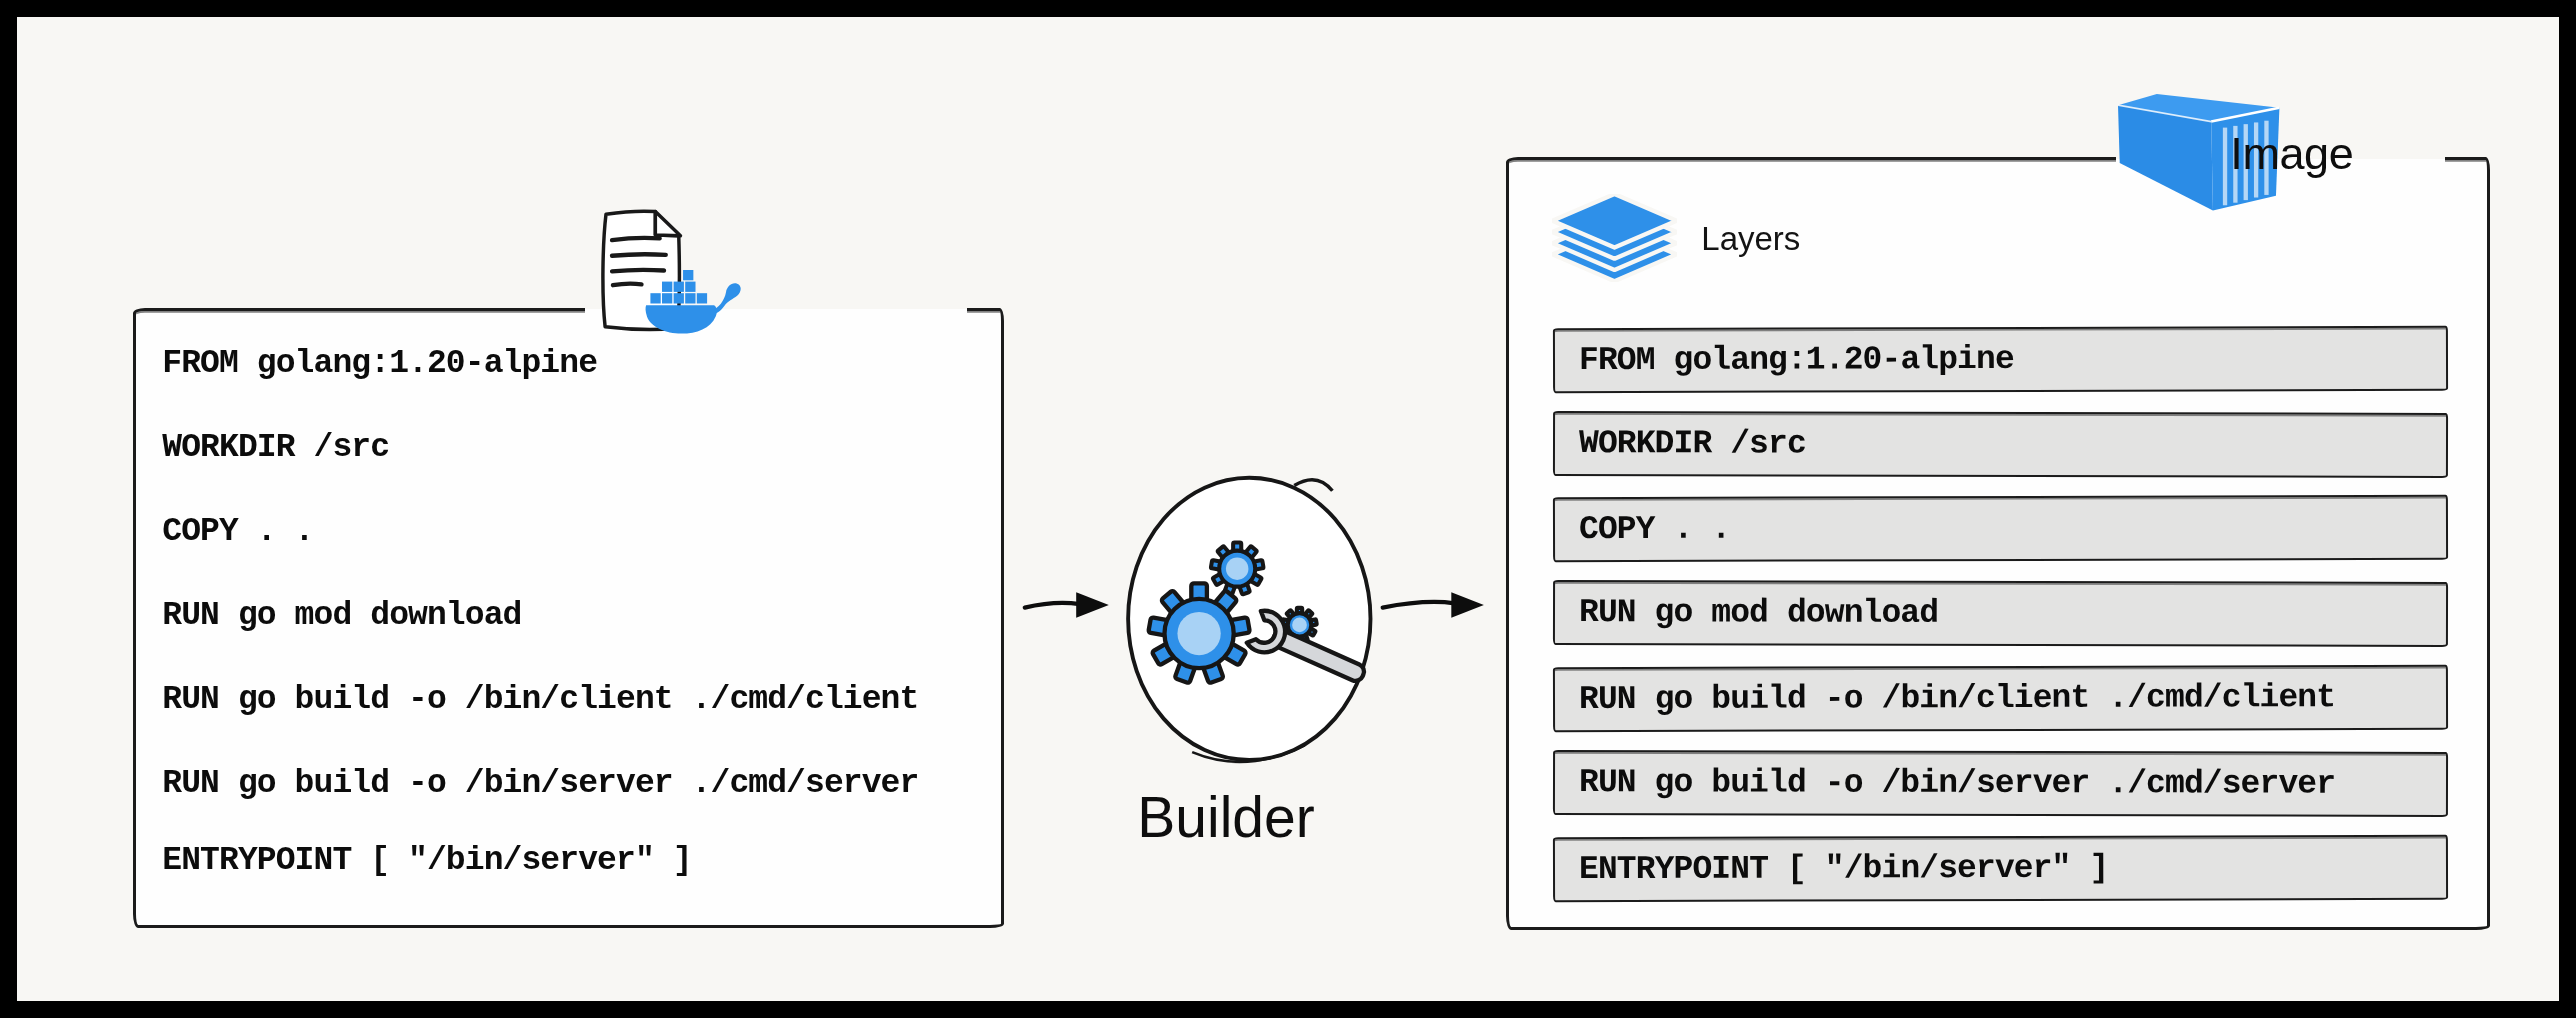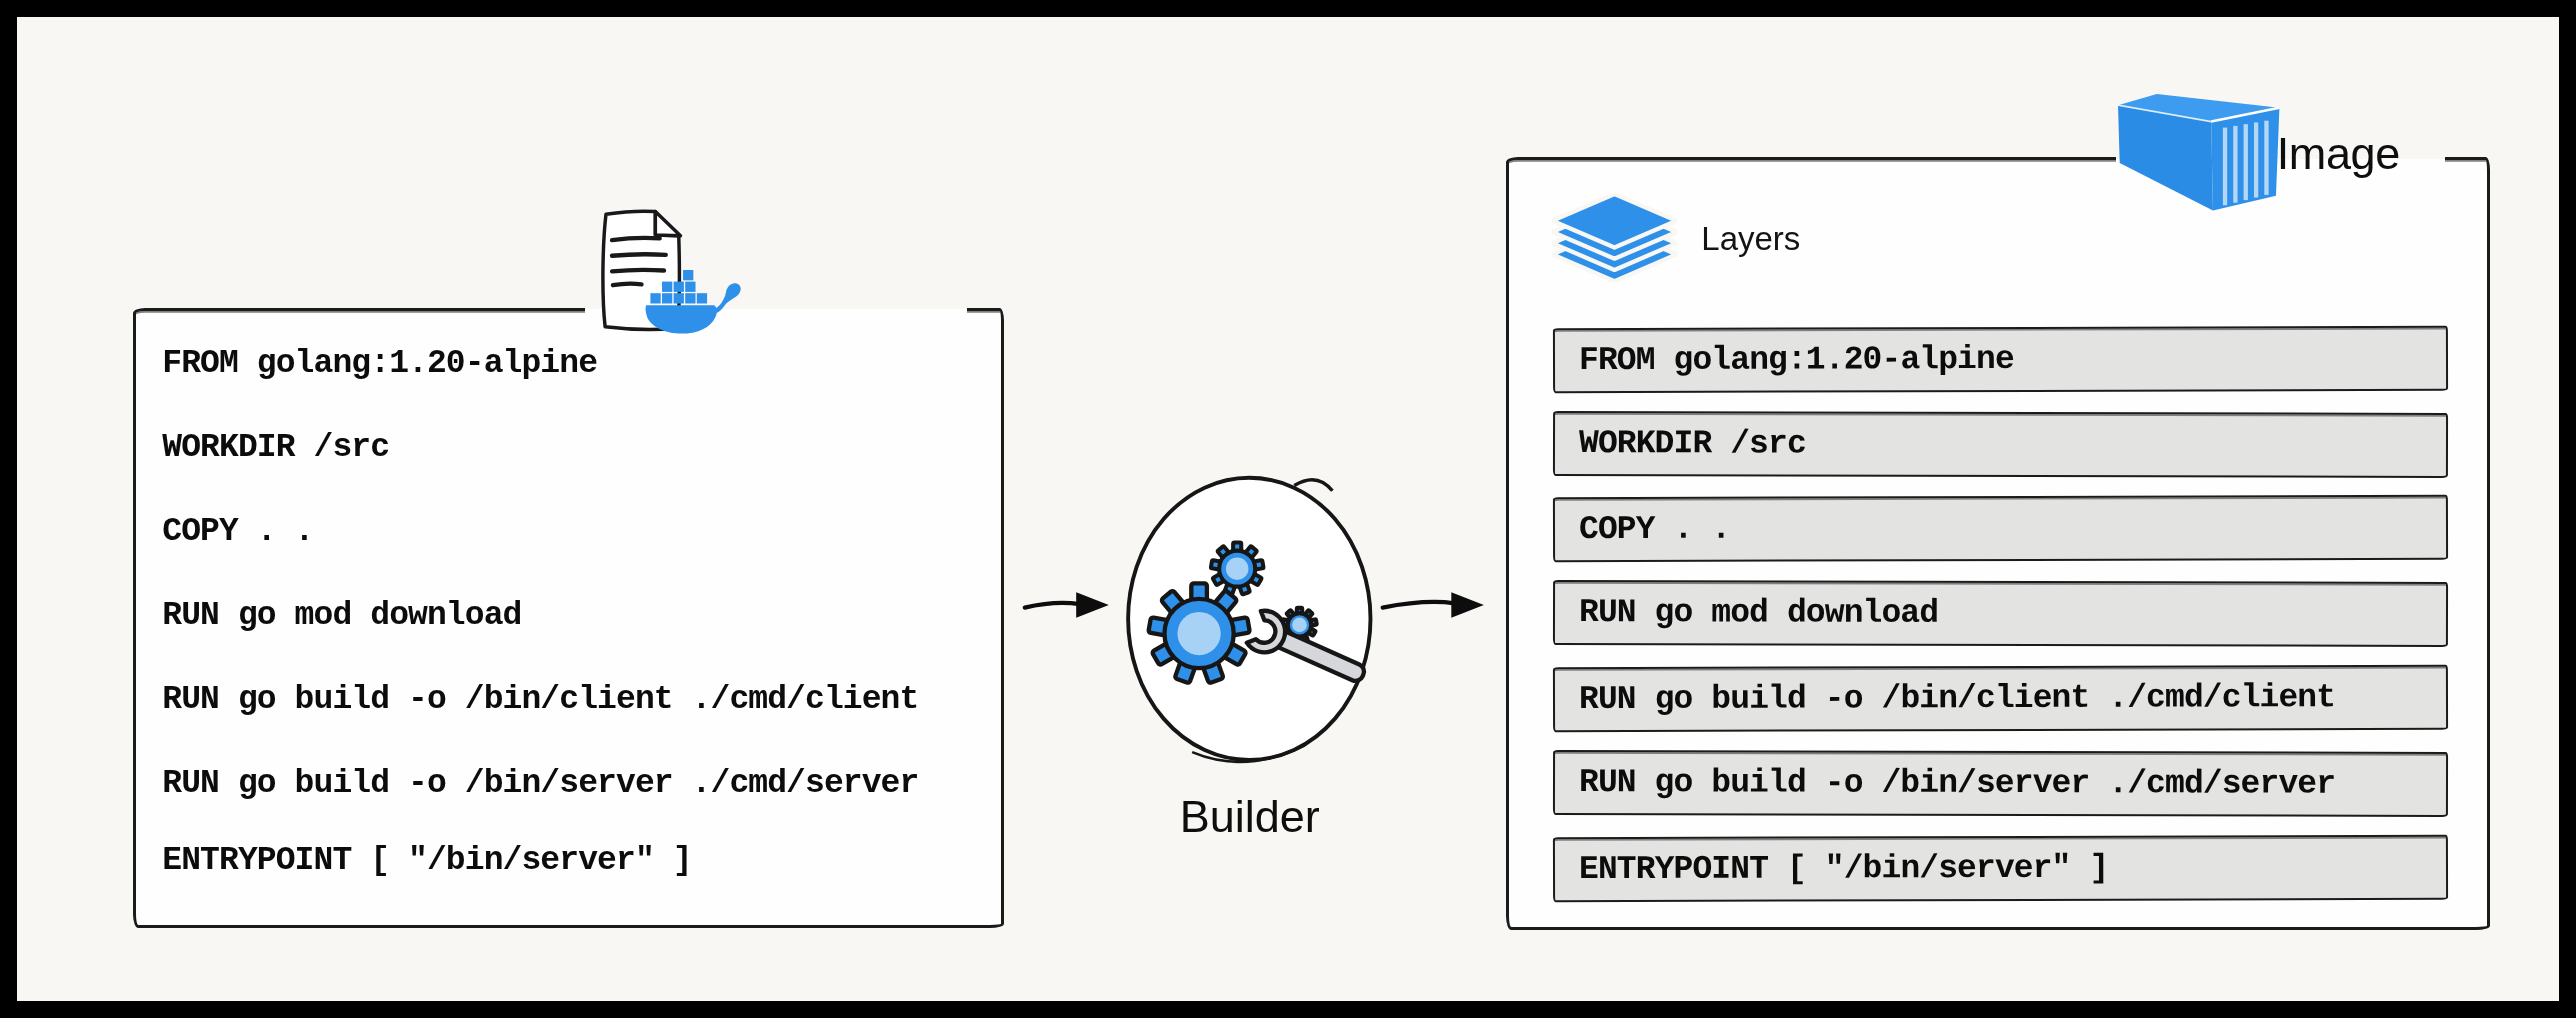--- a/index.html
+++ b/index.html
@@ -33,21 +33,21 @@
   .border-mask.im { background: linear-gradient(to bottom, #f8f7f4 0 55%, #fefefe 55% 100%); }
 
   .box-title {
     position: absolute;
     transform: translateY(-50%);
     font-size: 45px;
     color: #0e0e0e;
     letter-spacing: -0.4px;
     white-space: nowrap;
   }
-  .box-title.right-anchored { text-align: center; }
+  .box-title.right-anchored { text-align: left; }
 
   .code {
     position: absolute;
     transform: translateY(-50%);
     font-family: "Liberation Mono", "DejaVu Sans Mono", monospace;
     font-weight: 700;
     font-size: 33px;
     letter-spacing: -0.9px;
     color: #0c0c0c;
     white-space: pre;
@@ -79,22 +79,21 @@
     font-size: 33px;
     color: #141414;
     white-space: nowrap;
   }
   .builder-label {
     position: absolute;
     left: 1120px;
     top: 800px;
     width: 225px;
     transform: translateY(-50%);
-    text-align: center;
-    font-size: 45px;
+    font-size: 57px;
     color: #0e0e0e;
     white-space: nowrap;
   }
 </style>
 </head>
 <body>
 
 <div class="stage">
   <div class="paper">
 

